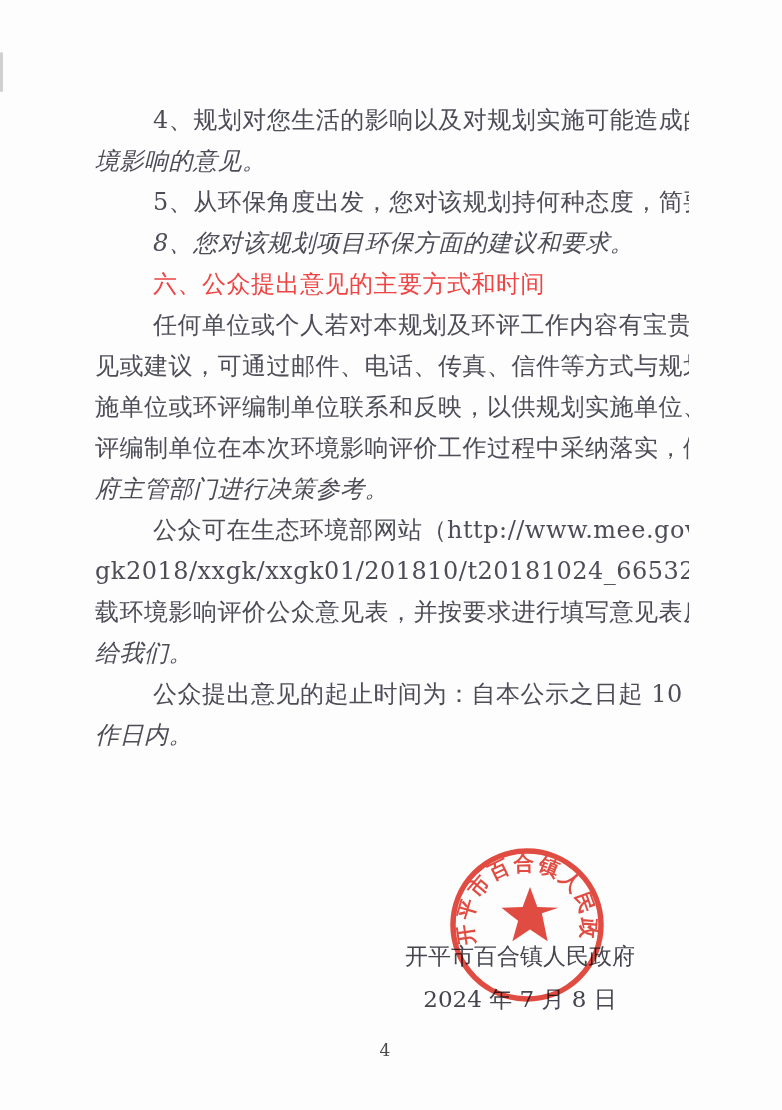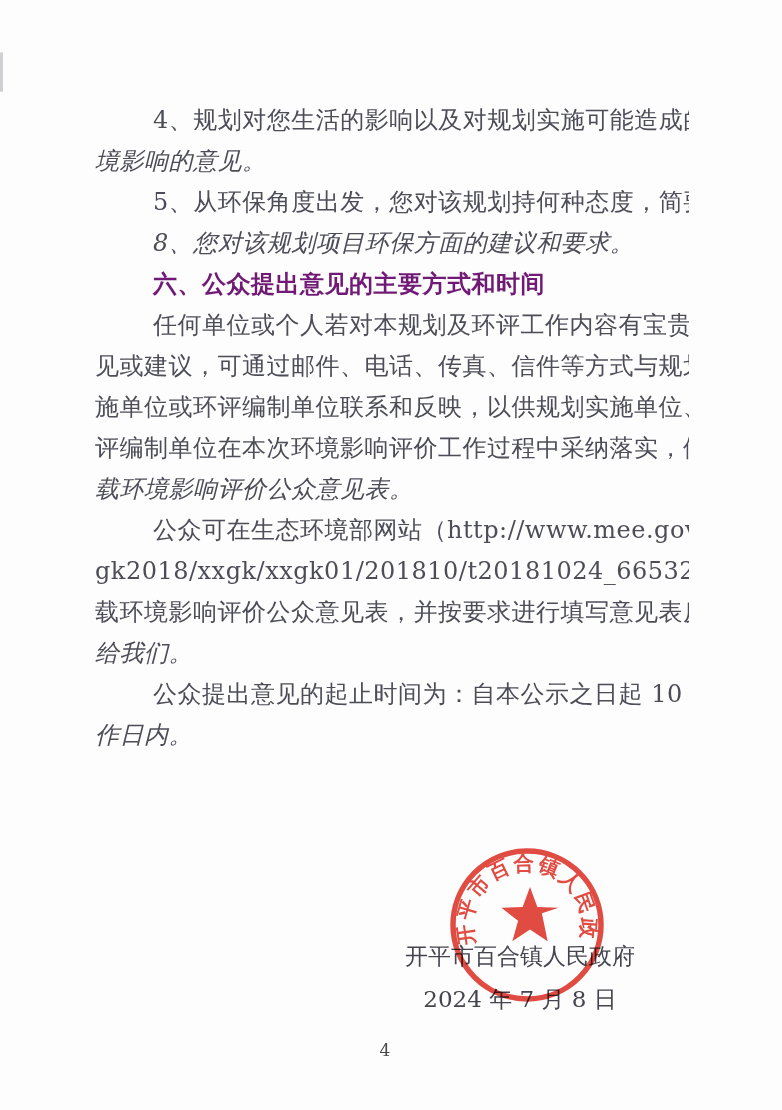--- a/index.html
+++ b/index.html
@@ -26,21 +26,21 @@
     text-align-last:justify;
     word-break:break-all;
     overflow:hidden;
     white-space:nowrap;
     height:41px;
   }
   .line.end{text-align-last:left;font-style:italic;}
   .line.indent{padding-left:58px;}
   .line.heading{
     font-family:"DejaVu Sans","Liberation Sans",sans-serif;
-    font-weight:bold;color:#701a75;
+    font-weight:normal;color:#ef4444;
     text-align-last:left;
   }
   .sig-org{
     position:absolute;left:370px;top:941px;width:300px;
     text-align:center;font-size:23px;letter-spacing:0px;color:#45454f;
   }
   .sig-date{
     position:absolute;left:370px;top:984px;width:300px;
     text-align:center;font-size:23px;color:#45454f;
   }
@@ -69,21 +69,21 @@
   <div class="textblock">
     <div class="line indent">4、规划对您生活的影响以及对规划实施可能造成的环</div>
     <div class="line end">境影响的意见。</div>
     <div class="line indent">5、从环保角度出发，您对该规划持何种态度，简要说</div>
     <div class="line indent end">8、您对该规划项目环保方面的建议和要求。</div>
     <div class="line indent heading">六、公众提出意见的主要方式和时间</div>
     <div class="line indent">任何单位或个人若对本规划及环评工作内容有宝贵意</div>
     <div class="line">见或建议，可通过邮件、电话、传真、信件等方式与规划实</div>
     <div class="line">施单位或环评编制单位联系和反映，以供规划实施单位、环</div>
     <div class="line">评编制单位在本次环境影响评价工作过程中采纳落实，供政</div>
-    <div class="line end">载环境影响评价公众意见表。</div>
+    <div class="line end">府主管部门进行决策参考。</div>
     <div class="line indent">公众可在生态环境部网站（http://www.mee.gov.cn/xx</div>
     <div class="line">gk2018/xxgk/xxgk01/201810/t20181024_665329.html）下</div>
     <div class="line">载环境影响评价公众意见表，并按要求进行填写意见表反馈</div>
     <div class="line end">给我们。</div>
     <div class="line indent">公众提出意见的起止时间为：自本公示之日起 10 个工</div>
     <div class="line end">作日内。</div>
   </div>
 
   <div class="sig-org">开平市百合镇人民政府</div>
   <div class="sig-date">2024 年 7 月 8 日</div>

